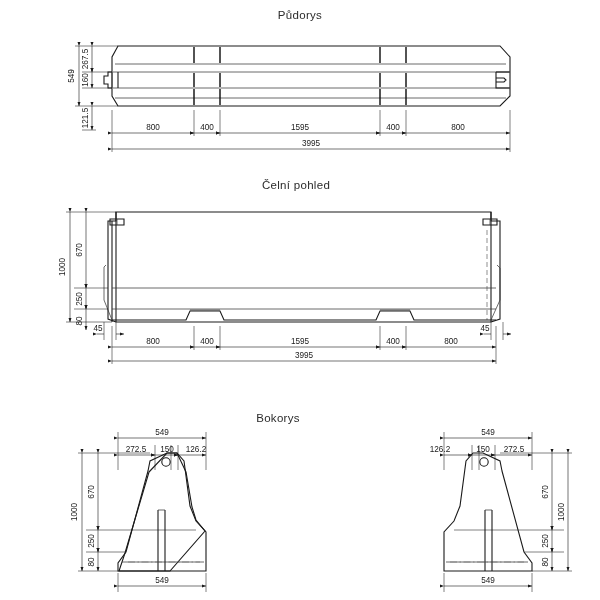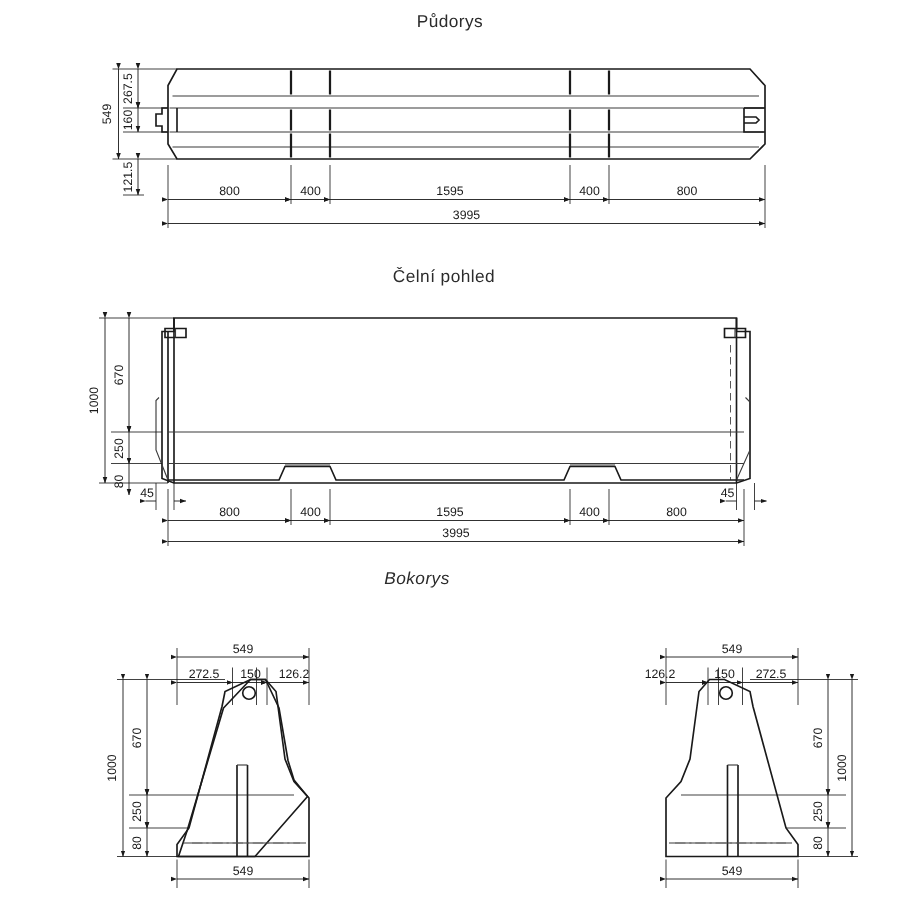--- a/index.html
+++ b/index.html
@@ -20,21 +20,21 @@
   .dtxt{font-family:"Liberation Sans","DejaVu Sans",sans-serif;font-size:8.2px;
         fill:#1a1a1a;text-anchor:middle;}
 </style>
 </head>
 <body>
 
 <div class="stage">
 
   <div class="view-title" style="left:0;top:9px;width:600px;">Půdorys</div>
   <div class="view-title" style="left:0;top:179px;width:592px;">Čelní pohled</div>
-  <div class="view-title" style="left:0;top:380px;width:556px;font-style:italic;">Bokorys</div>
+  <div class="view-title" style="left:0;top:412px;width:556px;">Bokorys</div>
 
   <svg viewBox="0 0 600 600" xmlns="http://www.w3.org/2000/svg">
     <defs>
       <marker id="ar" viewBox="0 0 10 10" refX="9.5" refY="5" markerWidth="7" markerHeight="7" orient="auto-start-reverse">
         <path d="M0,1.4 L10,5 L0,8.6 z" class="arrow"></path>
       </marker>
       <marker id="arL" viewBox="0 0 10 10" refX="0.5" refY="5" markerWidth="7" markerHeight="7" orient="auto-start-reverse">
         <path d="M10,1.4 L0,5 L10,8.6 z" class="arrow"></path>
       </marker>
     </defs>

